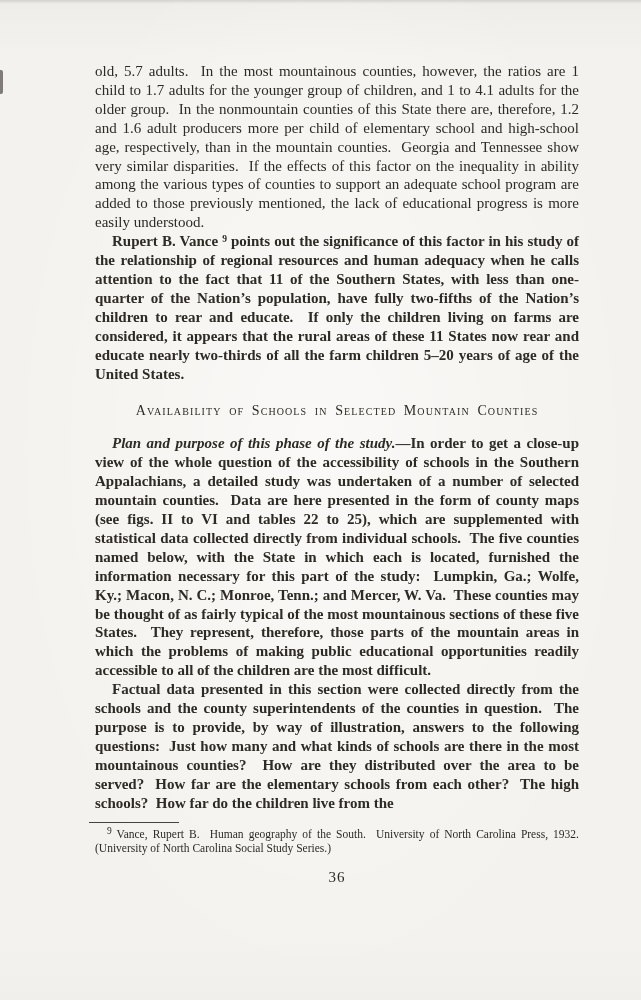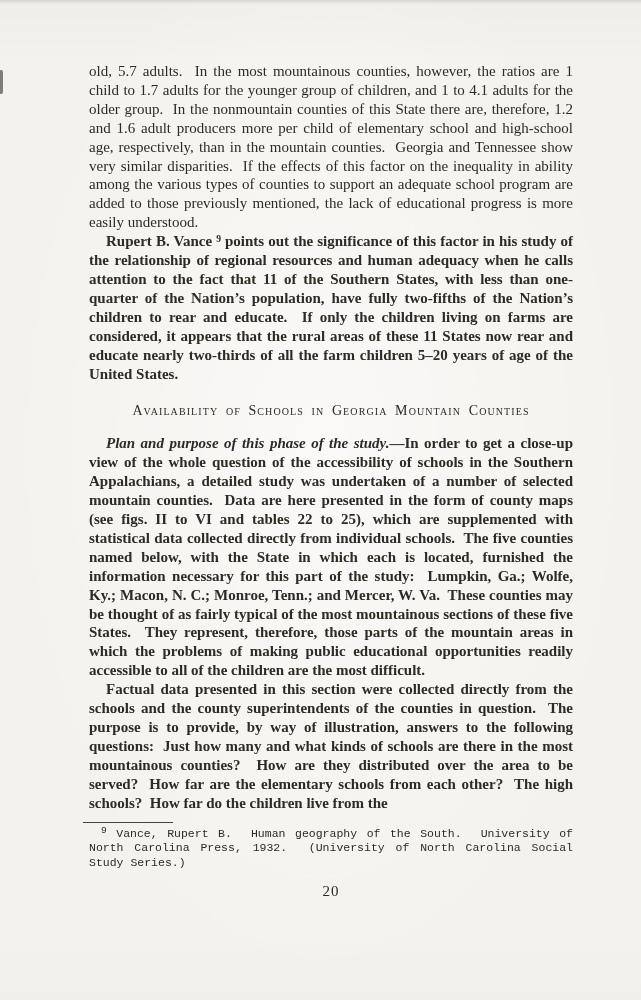--- a/index.html
+++ b/index.html
@@ -31,21 +31,21 @@
   .scan-left-mark {
     position: absolute;
     left: 0; top: 70px;
     width: 3px; height: 24px;
     background: #5a5650;
     border-radius: 0 2px 2px 0;
     opacity: 0.75;
   }
   .text-block {
     position: absolute;
-    left: 89px;
+    left: 95px;
     top: 62px;
     width: 484px;
   }
   p.body {
     margin: 0;
     font-size: 15px;
     line-height: 18.9px;
     text-align: justify;
     white-space: pre-wrap;
   }
@@ -71,21 +71,20 @@
     border-top: 1.2px solid #46423c;
     margin: 9px 0 4px -6px;
   }
   p.footnote {
     margin: 0;
     font-size: 11.5px;
     line-height: 14.5px;
     text-align: justify;
     text-indent: 12px;
     white-space: pre-wrap;
-    font-family: Liberation Mono, monospace;
   }
   .page-number {
     margin-top: 13px;
     text-align: center;
     font-size: 15px;
     letter-spacing: 1px;
   }
 </style>
 </head>
 <body>
@@ -93,26 +92,26 @@
 <div class="page">
   <div class="scan-top-edge"></div>
   <div class="scan-left-mark"></div>
 
   <main class="text-block">
 
     <p class="body">old, 5.7 adults.  In the most mountainous counties, however, the ratios are 1 child to 1.7 adults for the younger group of children, and 1 to 4.1 adults for the older group.  In the nonmountain counties of this State there are, therefore, 1.2 and 1.6 adult producers more per child of elementary school and high-school age, respectively, than in the mountain counties.  Georgia and Tennessee show very similar disparities.  If the effects of this factor on the inequality in ability among the various types of counties to support an adequate school program are added to those previously mentioned, the lack of educational progress is more easily understood.</p>
 
     <p class="body indent"><span>Rupert B. Vance </span><sup class="fn-ref">9</sup><span> points out the significance of this factor in his study of the relationship of regional resources and human adequacy when he calls attention to the fact that 11 of the Southern States, with less than one-quarter of the Nation’s population, have fully two-fifths of the Nation’s children to rear and educate.  If only the children living on farms are considered, it appears that the rural areas of these 11 States now rear and educate nearly two-thirds of all the farm children 5–20 years of age of the United States.</span></p>
 
-    <h2 class="section-heading">Availability of Schools in Georgia Mountain Counties</h2>
+    <h2 class="section-heading">Availability of Schools in Selected Mountain Counties</h2>
 
     <p class="body indent"><i>Plan and purpose of this phase of the study.</i><span>—In order to get a close-up view of the whole question of the accessibility of schools in the Southern Appalachians, a detailed study was undertaken of a number of selected mountain counties.  Data are here presented in the form of county maps (see figs. II to VI and tables 22 to 25), which are supplemented with statistical data collected directly from individual schools.  The five counties named below, with the State in which each is located, furnished the information necessary for this part of the study:  Lumpkin, Ga.; Wolfe, Ky.; Macon, N. C.; Monroe, Tenn.; and Mercer, W. Va.  These counties may be thought of as fairly typical of the most mountainous sections of these five States.  They represent, therefore, those parts of the mountain areas in which the problems of making public educational opportunities readily accessible to all of the children are the most difficult.</span></p>
 
     <p class="body indent">Factual data presented in this section were collected directly from the schools and the county superintendents of the counties in question.  The purpose is to provide, by way of illustration, answers to the following questions:  Just how many and what kinds of schools are there in the most mountainous counties?  How are they distributed over the area to be served?  How far are the elementary schools from each other?  The high schools?  How far do the children live from the</p>
 
     <div class="footnote-rule"></div>
 
     <p class="footnote"><sup>9</sup><span> Vance, Rupert B.  Human geography of the South.  University of North Carolina Press, 1932.  (University of North Carolina Social Study Series.)</span></p>
 
-    <div class="page-number">20</div>
+    <div class="page-number">36</div>
 
   </main>
 </div>
 
 </body></html>

